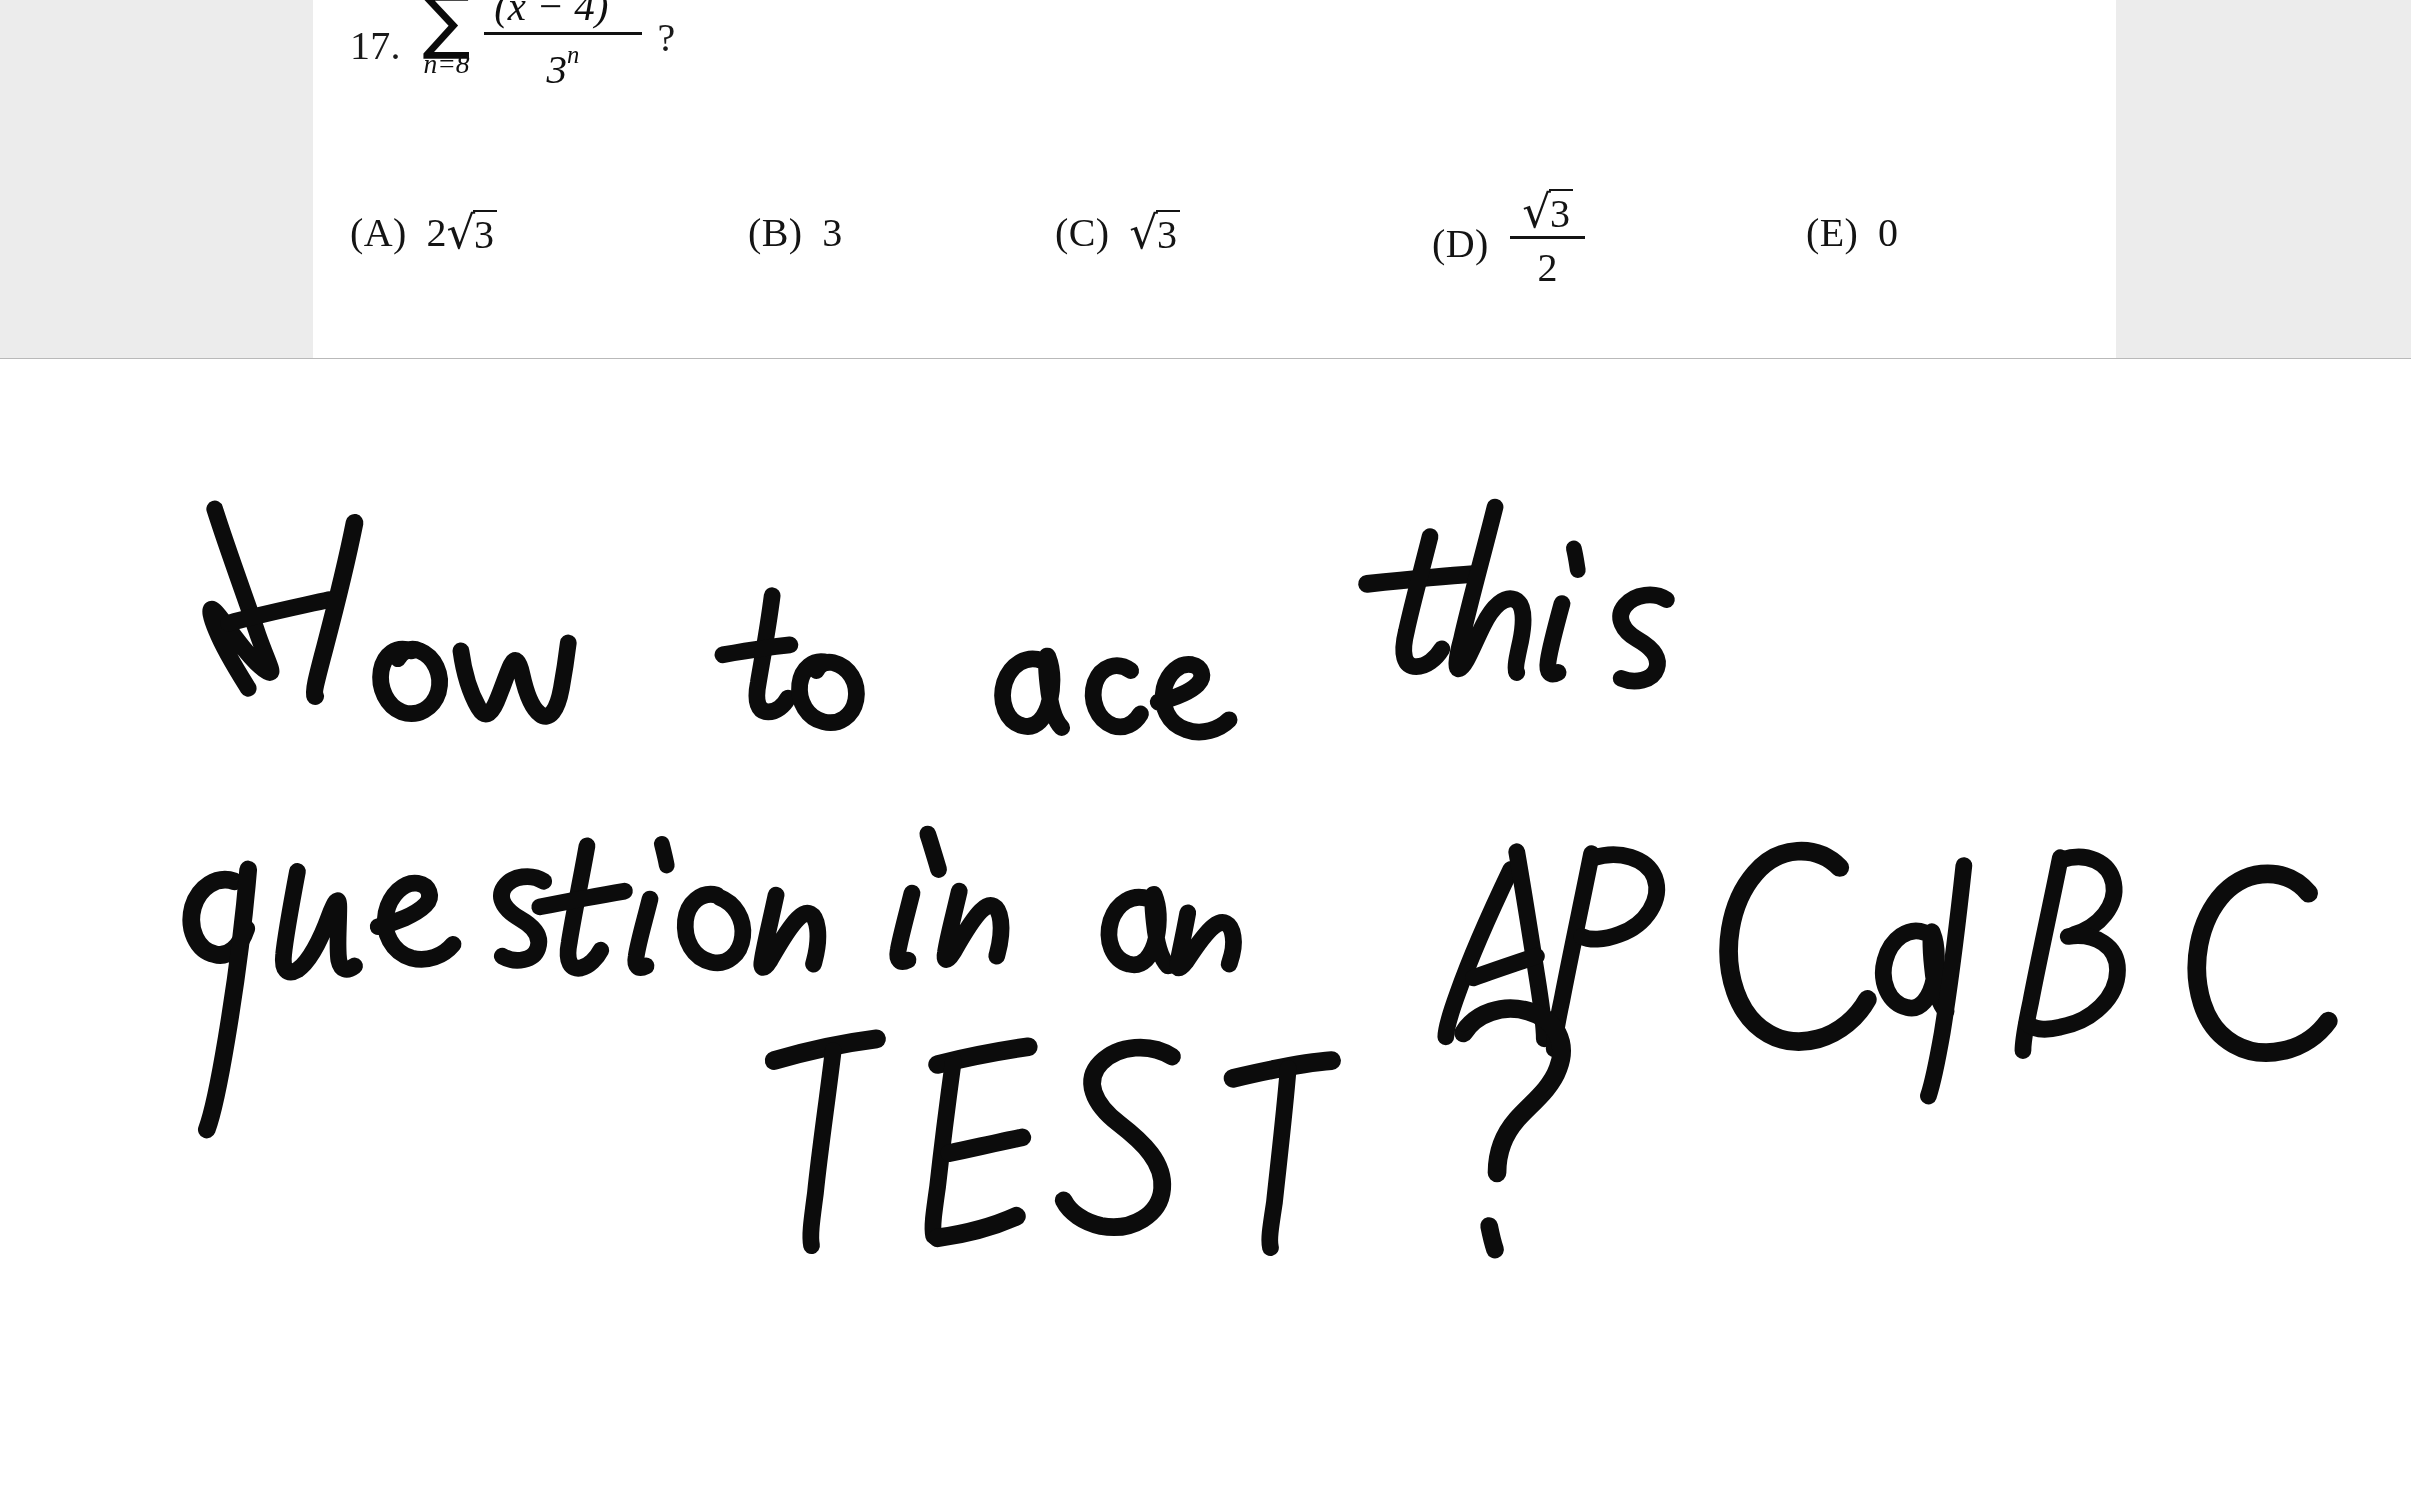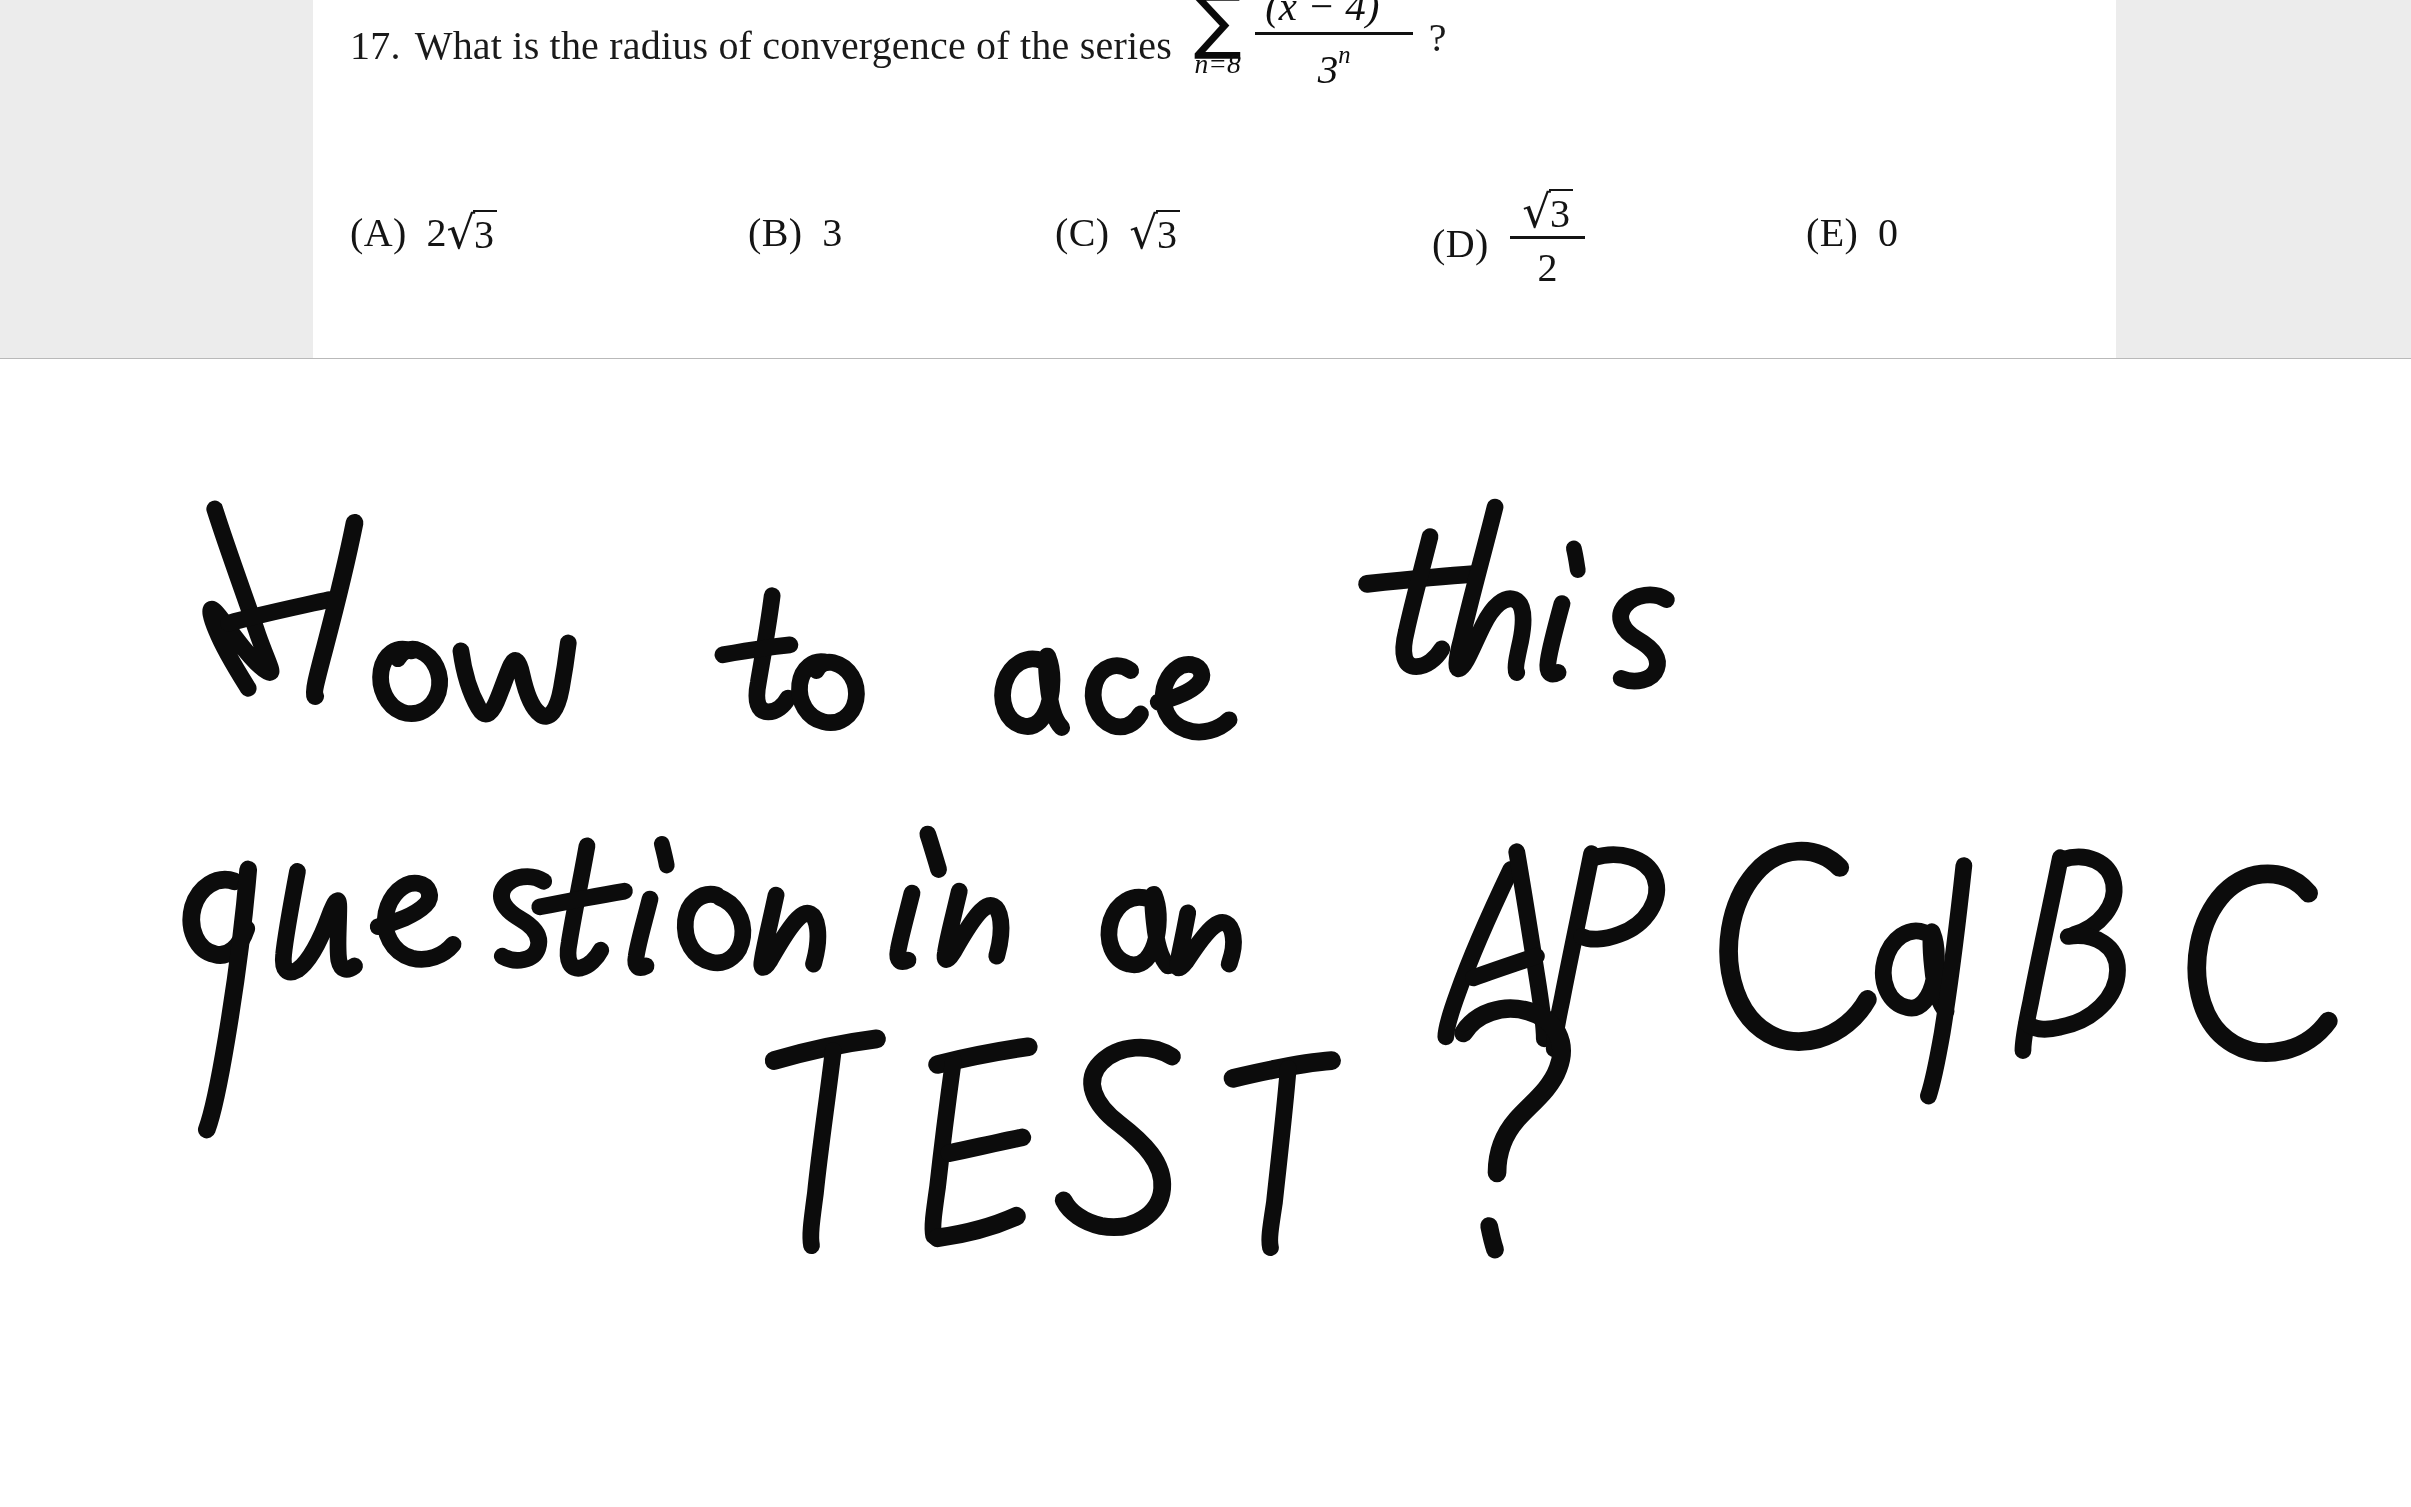--- a/index.html
+++ b/index.html
@@ -230,21 +230,20 @@
 </style>
 </head>
 <body>
 
 <div id="doc-strip">
 
   <div id="doc-page">
 
     <div id="question-line">
       <span class="q-number">17.</span>
-      <span class="q-text">What is the radius of convergence of the series</span>
 
       <span class="sigma-block">
         <span class="sigma-glyph">∑</span>
         <span class="sigma-lower">n=8</span>
       </span>
 
       <span class="frac">
         <span class="frac-num">
           <span>(x − 4)</span><span class="expo">2n</span>
         </span>

